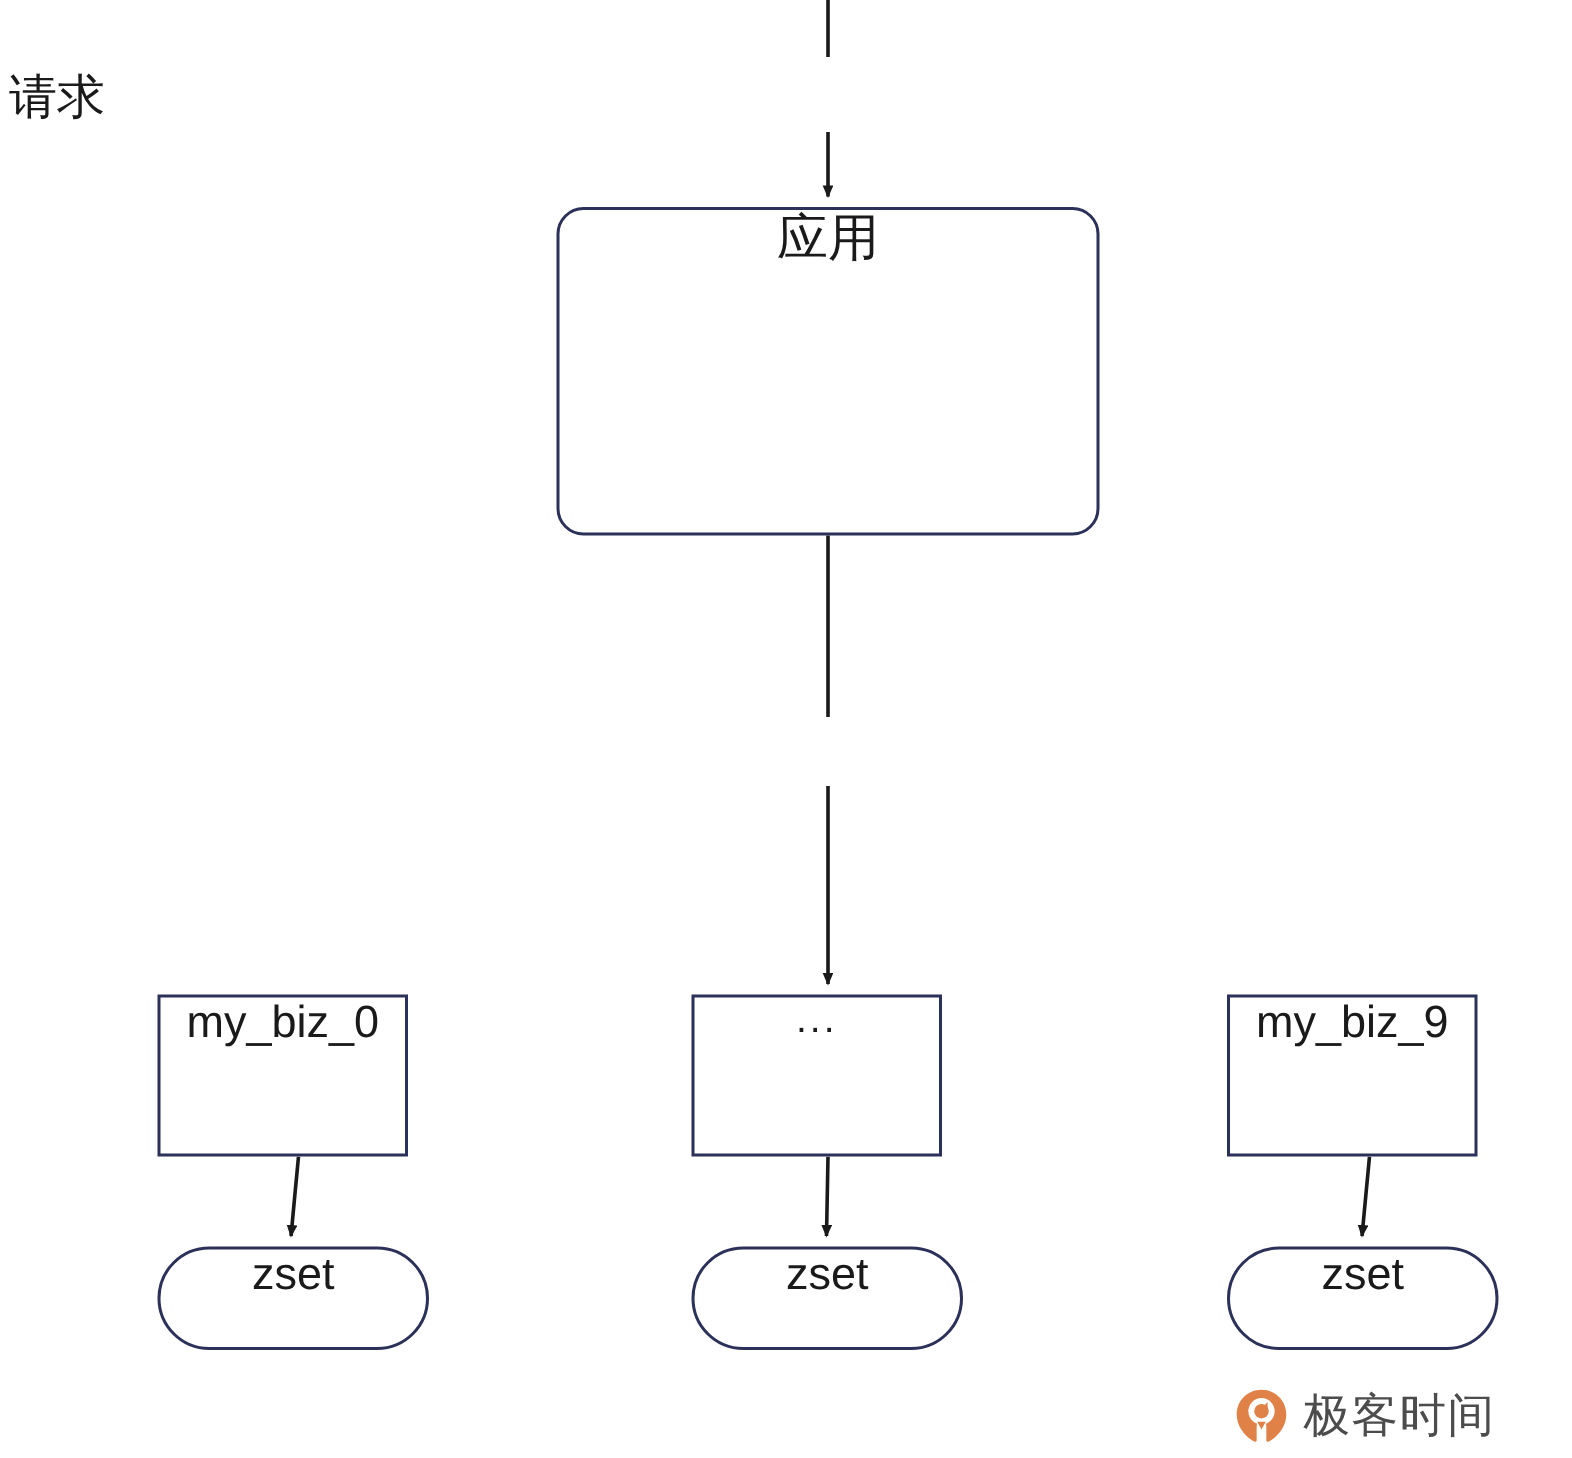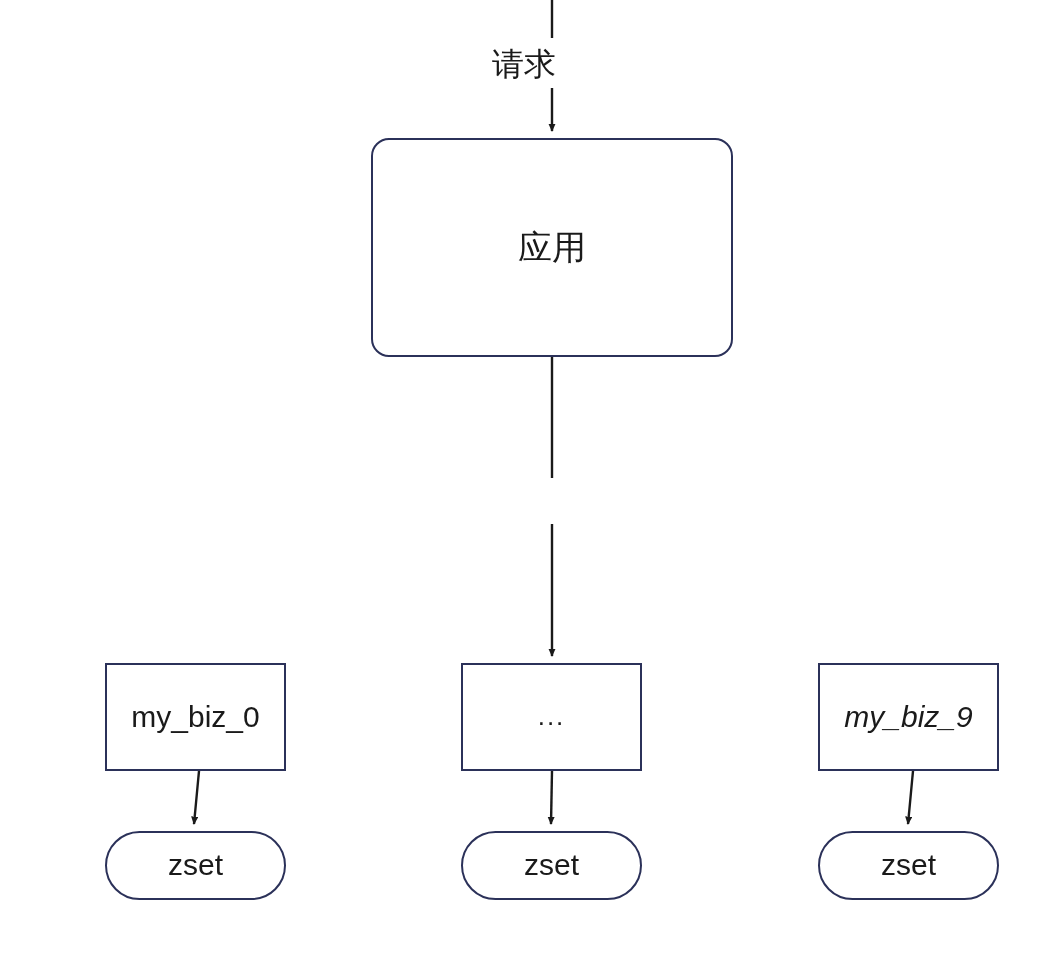--- a/index.html
+++ b/index.html
@@ -26,21 +26,20 @@
     top: 0;
     width: 1048px;
     height: 972px;
     pointer-events: none;
   }
 
   .node {
     position: absolute;
     box-sizing: border-box;
     display: flex;
-    align-items: center;
     justify-content: center;
     background: #ffffff;
     border: 2px solid #2b3159;
     color: #1a1a1a;
     text-align: center;
     line-height: 1.15;
   }
 
   
   .node--app {
@@ -48,28 +47,28 @@
     top: 138px;
     width: 362px;
     height: 219px;
     border-radius: 18px;
     font-size: 34px;
   }
 
   
   .node--key {
     top: 663px;
-    width: 181px;
+    width: 167px;
     height: 108px;
     border-radius: 0;
     font-size: 30px;
   }
   .node--key.pos-left   { left: 105px; }
   .node--key.pos-center { left: 461px; }
-  .node--key.pos-right  { left: 818px; font-style: italic; }
+  .node--key.pos-right  { left: 818px; }
 
   .node--key.is-ellipsis {
     font-size: 26px;
     letter-spacing: 2px;
   }
 
   
   .node--zset {
     top: 831px;
     width: 181px;
@@ -80,21 +79,21 @@
   .node--zset.pos-left   { left: 105px; }
   .node--zset.pos-center { left: 461px; }
   .node--zset.pos-right  { left: 818px; }
 
   
   .edge-label {
     position: absolute;
     color: #1a1a1a;
     background: #ffffff;
     white-space: nowrap;
-    text-align: center;
+    text-align: left;
     line-height: 1;
   }
   .edge-label--request {
     left: 0;
     top: 48px;
     width: 1048px;
     font-size: 32px;
     background: transparent;
   }
   .edge-label--request span {
@@ -194,14 +193,28 @@
   </div>
 
   <div class="node node--zset pos-center">
     <span>zset</span>
   </div>
 
   <div class="node node--zset pos-right">
     <span>zset</span>
   </div>
 
+  <div class="watermark">
+    <svg class="watermark-mark" viewBox="0 0 40 40" xmlns="http://www.w3.org/2000/svg">
+      <path d="M20 1.6 C10.2 1.6 2.6 9.2 2.6 18.9 C2.6 26.2 7.2 33.2 13.6 37.2
+               C15.0 38.1 16.0 38.4 16.6 37.5 L16.6 27.4
+               C16.6 24.8 18.1 23.4 20 23.4 C21.9 23.4 23.4 24.8 23.4 27.4
+               L23.4 37.5 C24.0 38.4 25.0 38.1 26.4 37.2
+               C32.8 33.2 37.4 26.2 37.4 18.9 C37.4 9.2 29.8 1.6 20 1.6 Z" fill="#e08248"></path>
+      <circle cx="20" cy="16.6" r="9.2" fill="#ffffff"></circle>
+      <circle cx="20" cy="16.6" r="5.1" fill="#e08248"></circle>
+      <path d="M22.3 12.2 L24.3 10.2 L24.3 16.0 Z" fill="#e08248"></path>
+      <path d="M17.0 24.0 L23.0 24.0 L20.0 29.4 Z" fill="#e08248"></path>
+    </svg>
+    <span class="watermark-text">极客时间</span>
+  </div>
 
 </div>
 
 </body></html>

